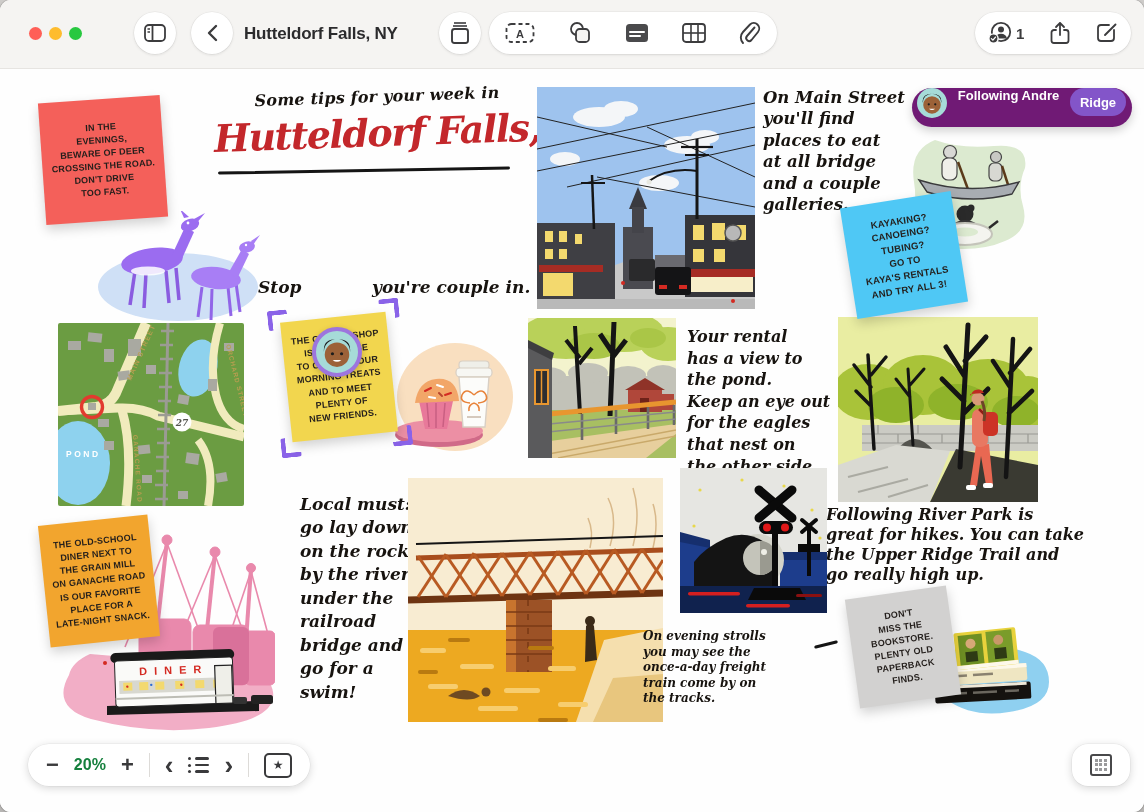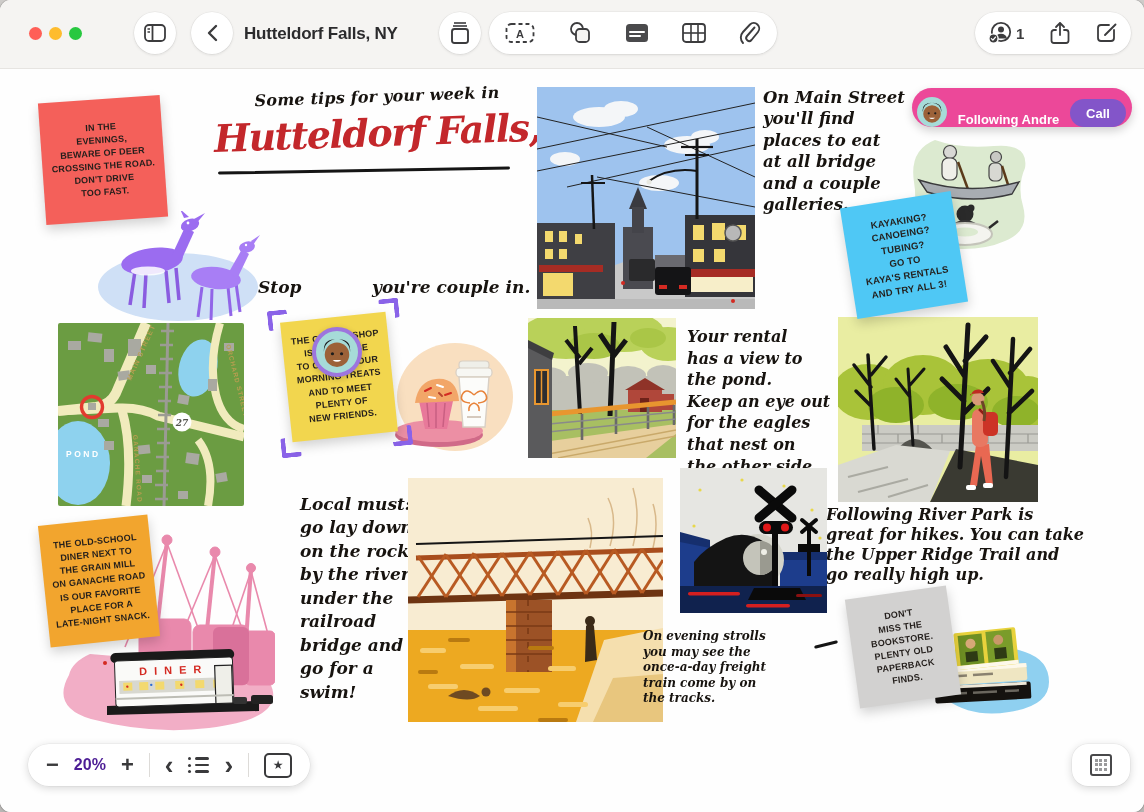--- a/index.html
+++ b/index.html
@@ -20,41 +20,41 @@
   .abs{position:absolute;}
   
   .hw{font-family:"DejaVu Serif",serif;font-style:italic;font-weight:600;color:#17130f;white-space:pre-line;}
   .kicker{font-size:16px;transform:rotate(-2deg);letter-spacing:.2px;}
   .big-title{font-size:38px;font-weight:700;color:#c3272b;letter-spacing:-1.5px;transform:rotate(-2deg);white-space:nowrap;}
   .underline{height:3px;background:#151515;border-radius:2px;transform:rotate(-1deg);}
   
   .note{box-shadow:0 5px 12px rgba(0,0,0,.18);display:flex;align-items:center;justify-content:center;text-align:center;}
   .note-text{font-size:9px;font-weight:700;line-height:1.45;color:#241f1c;white-space:pre-line;letter-spacing:.2px;}
   
-  .follow{position:absolute;left:912px;top:88px;width:220px;height:39px;border-radius:20px;background:#ec4899;
-    display:flex;align-items:flex-end;z-index:30;box-shadow:0 4px 10px rgba(0,0,0,.18);}
+  .follow{position:absolute;left:912px;top:88px;width:220px;height:39px;border-radius:20px;background:#701a75;
+    display:flex;align-items:flex-start;z-index:30;box-shadow:0 4px 10px rgba(0,0,0,.18);}
   .follow .av{width:30px;height:30px;border-radius:50%;background:#a6dbd8;margin-left:5px;overflow:hidden;flex:none;}
   .follow-label{color:#fff;font-size:13px;font-weight:700;flex:1;text-align:center;}
   .stop-btn{width:56px;height:28px;border-radius:14px;background:#8355c9;color:#fff;font-size:13px;font-weight:700;
     display:flex;align-items:center;justify-content:center;margin-right:6px;flex:none;}
   
   .cursor-av{position:absolute;left:312px;top:258px;width:50px;height:50px;border-radius:50%;background:#a6dbd8;
     border:4px solid #9d75dd;box-sizing:border-box;overflow:hidden;z-index:25;box-shadow:0 2px 6px rgba(0,0,0,.2);}
   
   .sel{position:absolute;z-index:6;transform:rotate(-6deg);}
   .sel i{position:absolute;width:15px;height:15px;border:0 solid #8a63e8;border-radius:3px;}
   .sel .c1{left:0;top:0;border-left-width:5px;border-top-width:5px;}
   .sel .c2{right:0;top:0;border-right-width:5px;border-top-width:5px;}
   .sel .c3{left:0;bottom:0;border-left-width:5px;border-bottom-width:5px;}
   .sel .c4{right:0;bottom:0;border-right-width:5px;border-bottom-width:5px;}
   
   .bottom-pill{position:absolute;left:28px;top:744px;height:42px;border-radius:21px;background:#fff;z-index:45;
     box-shadow:0 0 0 .5px rgba(0,0,0,.06),0 2px 8px rgba(0,0,0,.16);display:flex;align-items:center;padding:0 18px;gap:15px;}
   .bb-glyph{font-size:22px;color:#3a3a3c;font-weight:600;line-height:1;}
-  .zoom-label{font-size:16px;font-weight:700;color:#4c1d95;}
+  .zoom-label{font-size:16px;font-weight:700;color:#15803d;}
   .bb-div{width:1px;height:24px;background:#dddbd8;}
   .grid-btn{position:absolute;left:1072px;top:744px;width:58px;height:42px;border-radius:16px;background:#fff;z-index:45;
     box-shadow:0 0 0 .5px rgba(0,0,0,.06),0 2px 8px rgba(0,0,0,.16);display:flex;align-items:center;justify-content:center;}
   .starbox{width:24px;height:21px;border:2.2px solid #3a3a3c;border-radius:5px;display:flex;align-items:center;justify-content:center;
     font-size:12px;color:#3a3a3c;}
   .listicon{display:flex;flex-direction:column;gap:3.5px;}
   .listicon span{display:flex;align-items:center;gap:4px;}
   .listicon i{width:3px;height:3px;border-radius:50%;background:#3a3a3c;}
   .listicon b{width:14px;height:2.4px;border-radius:2px;background:#3a3a3c;}
   .gridicon{width:22px;height:22px;border:2.4px solid #48484a;border-radius:3px;display:grid;
@@ -729,21 +729,21 @@
     <span class="av">
       <svg width="30" height="30" viewBox="0 0 24 24">
         <circle cx="12" cy="13.5" r="7" fill="#9c6238"></circle>
         <path d="M4.5,12 a7.5,7.5 0 0 1 15,0 l0,-1.5 q0,-6 -7.5,-6 q-7.5,0 -7.5,6 z" fill="#1c1c1c"></path>
         <circle cx="9.4" cy="13" r="0.9" fill="#1c1c1c"></circle>
           <circle cx="14.6" cy="13" r="0.9" fill="#1c1c1c"></circle>
         <path d="M9.5,16.5 q2.5,2.2 5,0" fill="#fff"></path>
       </svg>
     </span>
     <span class="follow-label">Following Andre</span>
-    <span class="stop-btn">Call</span>
+    <span class="stop-btn">Ridge</span>
   </div>
 
   <div class="bottom-pill">
     <span class="bb-glyph">−</span>
     <span class="zoom-label">20%</span>
     <span class="bb-glyph">+</span>
     <span class="bb-div"></span>
     <span class="bb-glyph" style="font-size:26px">‹</span>
     <span class="listicon">
       <span>

